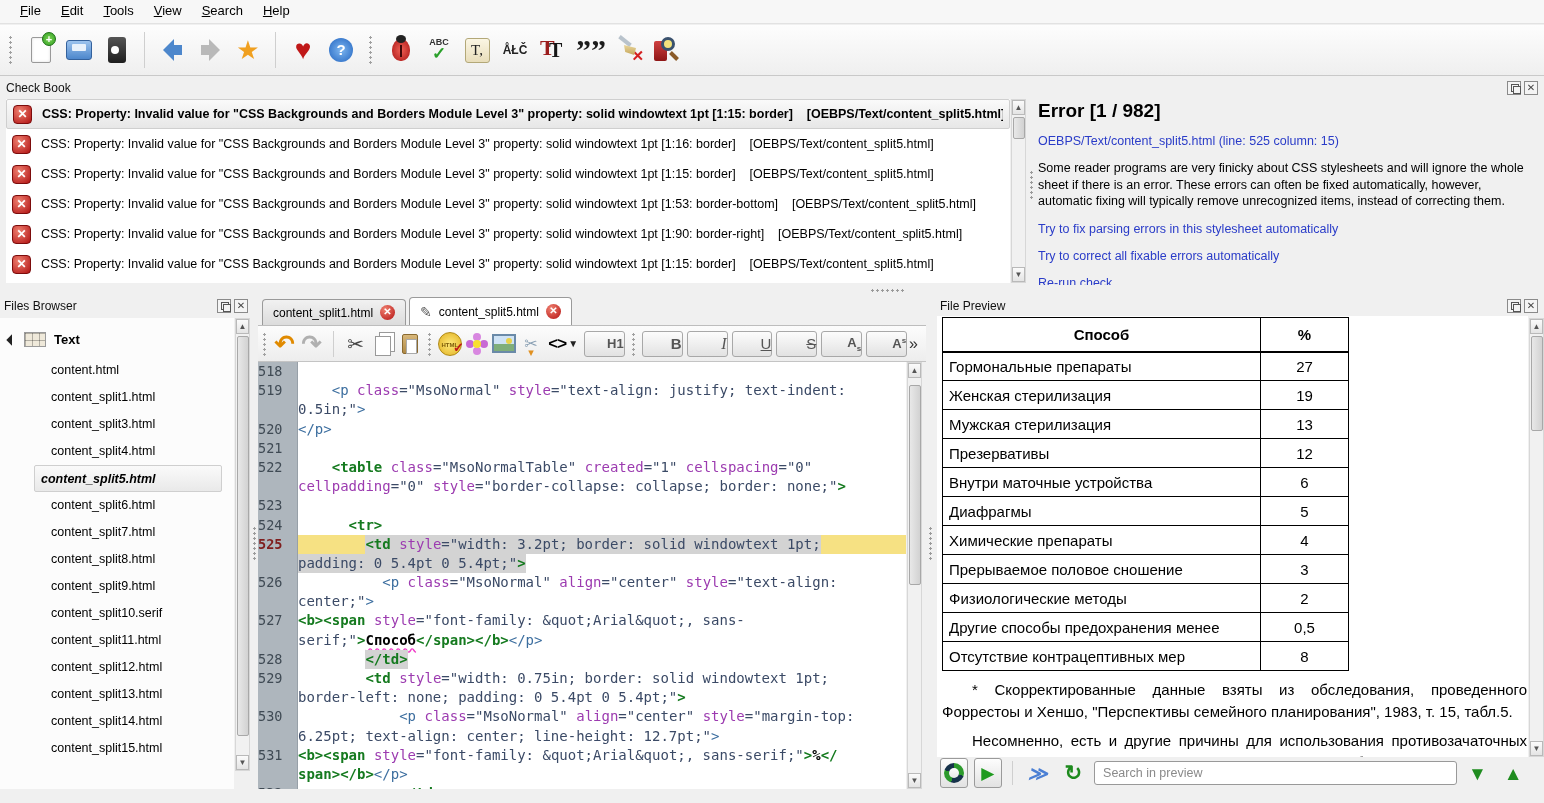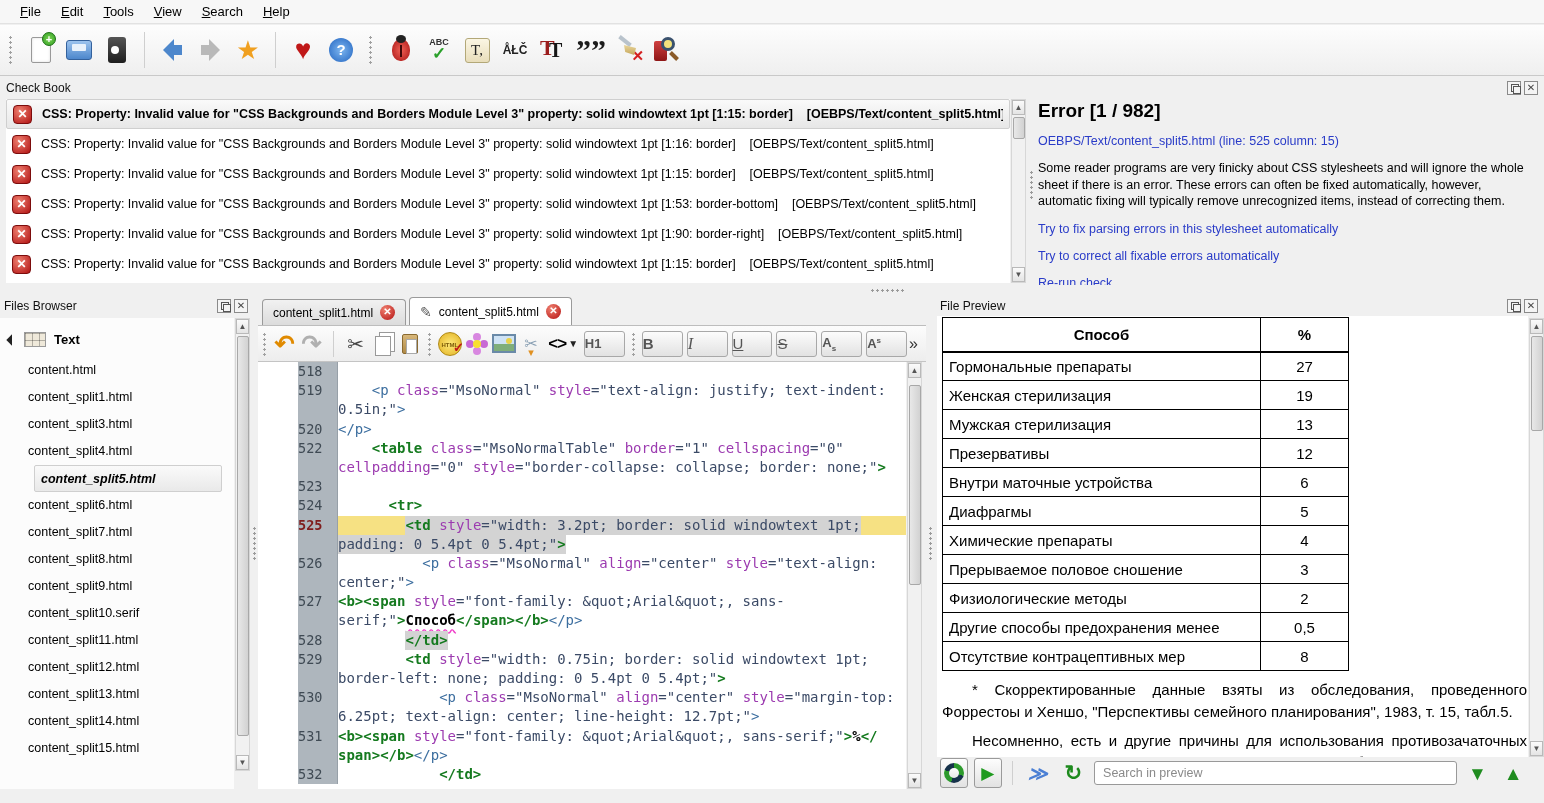--- a/index.html
+++ b/index.html
@@ -2,21 +2,21 @@
 <html style="--accent_link: #2a3cc8; --error_red: #b01212; --selection_yellow: #f6e183; --match_gray: #d3d3d3; --gutter_bg: #aeb6bd; --tag_green: #157a1f; --tag_blue: #3c6e9f; --attr_purple: #9c3bb0; --value_navy: #3b4a66;"><head>
 <meta charset="utf-8">
 <style>
   * { margin:0; padding:0; box-sizing:border-box; }
   html,body { width:1544px; height:803px; overflow:hidden; }
   body { font-family:"Liberation Sans", sans-serif; background:#f0f0f0; color:#000; }
   #app { position:relative; width:1544px; height:803px; background:#f0f0f0; overflow:hidden; }
   .abs { position:absolute; }
 
   
-  .menubar { position:absolute; left:0; top:0; width:1544px; height:24px; background:#f7f7f7; border-bottom:1px solid #e2e2e2; display:flex; align-items:center; padding-left:10px; }
+  .menubar { position:absolute; left:0; top:0; width:1544px; height:24px; background:#f7f7f7; border-bottom:1px solid #e2e2e2; display:flex; align-items:flex-end; padding-left:10px; }
   .menu-item { font-size:13px; padding:0 10px; line-height:24px; cursor:default; }
   .menu-item u { text-decoration:underline; }
 
   
   .toolbar { position:absolute; left:0; top:25px; width:1544px; height:51px; background:linear-gradient(#fdfdfd,#efefef); border-bottom:1px solid #c9c9c9; display:flex; align-items:center; }
   .tb-sep { width:1px; height:36px; background:#cfcfcf; margin:0 8px; }
   .dots-v { width:6px; height:30px; margin:0 8px; background:radial-gradient(circle,#a0a0a0 1.1px,transparent 1.3px); background-size:5px 5px; }
   .tb-btn { width:38px; height:40px; display:flex; align-items:center; justify-content:center; position:relative; }
 
   
@@ -87,21 +87,21 @@
   .vsplit .dots { width:5px; height:34px; margin:230px auto 0; background:radial-gradient(circle,#9a9a9a 1.1px,transparent 1.3px); background-size:5px 5px; }
 
   
   .filesdock-title { position:absolute; left:0; top:296px; width:252px; height:20px; display:flex; align-items:center; justify-content:space-between; padding:0 4px; }
   .files-tree { position:absolute; left:0; top:318px; width:234px; height:471px; background:#fcfcfc; overflow:hidden; }
   .tree-root { display:flex; align-items:center; gap:8px; padding:14px 0 10px 8px; }
   .expander { width:0; height:0; border-left:8px solid #222; border-top:8px solid transparent; transform:rotate(45deg); }
   .ic-grid { width:22px; height:15px; border:1px solid #9a9a9a; background:
       linear-gradient(#fff,#fff) , repeating-linear-gradient(90deg,#bdbdbd 0 1px,transparent 1px 7px), repeating-linear-gradient(#bdbdbd 0 1px,transparent 1px 7px); background-blend-mode:multiply; background-color:#efe9da; }
   .tree-root .lbl { font-size:13px; font-weight:bold; }
-  .fitem { height:27px; line-height:27px; padding-left:28px; font-size:12.5px; white-space:nowrap; }
+  .fitem { height:27px; line-height:27px; padding-left:51px; font-size:12.5px; white-space:nowrap; }
   .fitem.sel { background:linear-gradient(#fafafa,#e9e9e9); border:1px solid #cfcfcf; border-radius:2px; font-weight:bold; font-style:italic; margin:0 12px 0 34px; padding-left:6px; }
 
   
   .tabbar { position:absolute; left:258px; top:297px; width:668px; height:28px; display:flex; align-items:flex-end; gap:3px; padding-left:4px; }
   .tab { height:26px; display:flex; align-items:center; gap:7px; padding:0 10px; border:1px solid #9a9a9a; border-bottom:none; border-radius:4px 4px 0 0; background:linear-gradient(#f1f1f1,#dcdcdc); font-size:12px; }
   .tab.active { background:#fff; height:28px; }
   .tab-close { width:15px; height:15px; border-radius:50%; background:radial-gradient(circle at 35% 30%,#f08070,#b31111); color:#fff; font-size:10px; font-weight:bold; text-align:center; line-height:14px; }
   .pencil { font-size:14px; color:#555; }
 
   .edtoolbar { position:absolute; left:258px; top:325px; width:668px; height:37px; background:linear-gradient(#fcfcfc,#ededed); border-top:1px solid #bdbdbd; border-bottom:1px solid #c4c4c4; display:flex; align-items:center; }
@@ -115,33 +115,33 @@
   .ic-html { width:24px; height:24px; border-radius:50%; background:radial-gradient(#ffe97a,#e0b020); border:1px solid #b08a18; color:#7a5a08; font-size:6px; font-weight:bold; text-align:center; line-height:24px; position:relative; }
   .ic-html::after { content:"✓"; position:absolute; right:-3px; bottom:-5px; color:#c01818; font-size:13px; font-weight:bold; }
   .ic-flower { position:relative; width:20px; height:20px; }
   .ic-flower::before { content:""; position:absolute; left:6px; top:6px; width:8px; height:8px; border-radius:50%; background:#f8e030; box-shadow:0 -7px 0 0 #d887e0, 0 7px 0 0 #d887e0, -7px 0 0 0 #c86ad4, 7px 0 0 0 #c86ad4; }
   .ic-img { width:24px; height:19px; border:2px solid #6a8aa8; background:linear-gradient(#cfe3f5 55%, #7fae7a 55%); position:relative; }
   .ic-img::after { content:""; position:absolute; right:2px; top:2px; width:6px; height:6px; border-radius:50%; background:#e8d24a; }
   .ic-split { position:relative; font-size:16px; color:#8aa0b4; }
   .ic-split::after { content:"▾"; color:#e09020; font-size:11px; position:absolute; left:4px; top:12px; }
   .ic-code { font-weight:bold; font-size:17px; letter-spacing:-1px; }
   .dd { font-size:10px; color:#222; margin-left:2px; }
-  .bev { width:48px; height:26px; border:1px solid #a8a8a8; border-radius:3px; background:linear-gradient(#fcfcfc,#e2e2e2); display:flex; align-items:center; justify-content:flex-start; margin:0 2px; }
+  .bev { width:48px; height:26px; border:1px solid #a8a8a8; border-radius:3px; background:linear-gradient(#fcfcfc,#e2e2e2); display:flex; align-items:center; justify-content:flex-end; margin:0 2px; }
   .blet { font-size:15px; font-weight:bold; color:#555; }
   .ilet { font-family:"Liberation Serif",serif; font-style:italic; font-size:16px; color:#555; }
   .ulet { font-size:15px; color:#555; text-decoration:underline; }
   .slet { font-size:15px; color:#555; text-decoration:line-through; }
   .aslet { font-size:13px; font-weight:bold; color:#555; }
   .aslet sub, .aslet sup { font-size:8px; }
   .more { font-size:16px; color:#333; margin-left:auto; margin-right:8px; }
 
   
   .codearea { position:absolute; left:258px; top:362px; width:648px; height:427px; background:#fff; overflow:hidden; font-family:"DejaVu Sans Mono", monospace; font-size:14px; }
   .crow { display:flex; height:19.2px; }
-  .ln { width:40px; min-width:40px; background:var(--gutter_bg); color:#3f4a54; text-align:right; padding-right:24px; font-size:13.5px; line-height:19.2px; border-right:1px solid #97a0a8;margin-left:40px; }
+  .ln { width:40px; min-width:40px; background:var(--gutter_bg); color:#3f4a54; text-align:right; padding-right:24px; font-size:13.5px; line-height:19.2px; border-right:1px solid #97a0a8; }
   .ln.cur { color:#7f1d1d; font-weight:bold; }
   .ccode { flex:1; display:flex; white-space:pre; line-height:19.2px; }
   .sg-p { color:#1a1a1a; } .sg-tg { color:var(--tag_green); font-weight:bold; }
   .sg-tb { color:var(--tag_blue); } .sg-at { color:var(--attr_purple); }
   .sg-vl { color:var(--value_navy); }
   .sg-bd { color:#000; font-weight:bold; }
   .sg-ms { color:#000; font-weight:bold; text-decoration:underline wavy #f03cc8; text-underline-offset:3px; }
   .bg-y { background:var(--selection_yellow); }
   .bg-g { background:var(--match_gray); }
   .fy { flex:1; background:var(--selection_yellow); }
@@ -441,22 +441,26 @@
       </div>
       <div class="crow">
         <span class="ln"></span>
         <span class="ccode"><span class="sg-vl">0.5in;"</span><span class="sg-tb">&gt;</span></span>
       </div>
       <div class="crow">
         <span class="ln">520</span>
         <span class="ccode"><span class="sg-tb">&lt;/p&gt;</span></span>
       </div>
       <div class="crow">
+        <span class="ln">521</span>
+        <span class="ccode"></span>
+      </div>
+      <div class="crow">
         <span class="ln">522</span>
-        <span class="ccode"><span class="sg-p">    </span><span class="sg-tg">&lt;table</span><span class="sg-p"> </span><span class="sg-at">class</span><span class="sg-vl">="MsoNormalTable"</span><span class="sg-p"> </span><span class="sg-at">border</span><span class="sg-vl">="1"</span><span class="sg-p"> </span><span class="sg-at">cellspacing</span><span class="sg-vl">="0"</span></span>
+        <span class="ccode"><span class="sg-p">    </span><span class="sg-tg">&lt;table</span><span class="sg-p"> </span><span class="sg-at">class</span><span class="sg-vl">="MsoNormalTable"</span><span class="sg-p"> </span><span class="sg-at">created</span><span class="sg-vl">="1"</span><span class="sg-p"> </span><span class="sg-at">cellspacing</span><span class="sg-vl">="0"</span></span>
       </div>
       <div class="crow">
         <span class="ln"></span>
         <span class="ccode"><span class="sg-at">cellpadding</span><span class="sg-vl">="0"</span><span class="sg-p"> </span><span class="sg-at">style</span><span class="sg-vl">="border-collapse: collapse; border: none;"</span><span class="sg-tg">&gt;</span></span>
       </div>
       <div class="crow">
         <span class="ln">523</span>
         <span class="ccode"></span>
       </div>
       <div class="crow">

